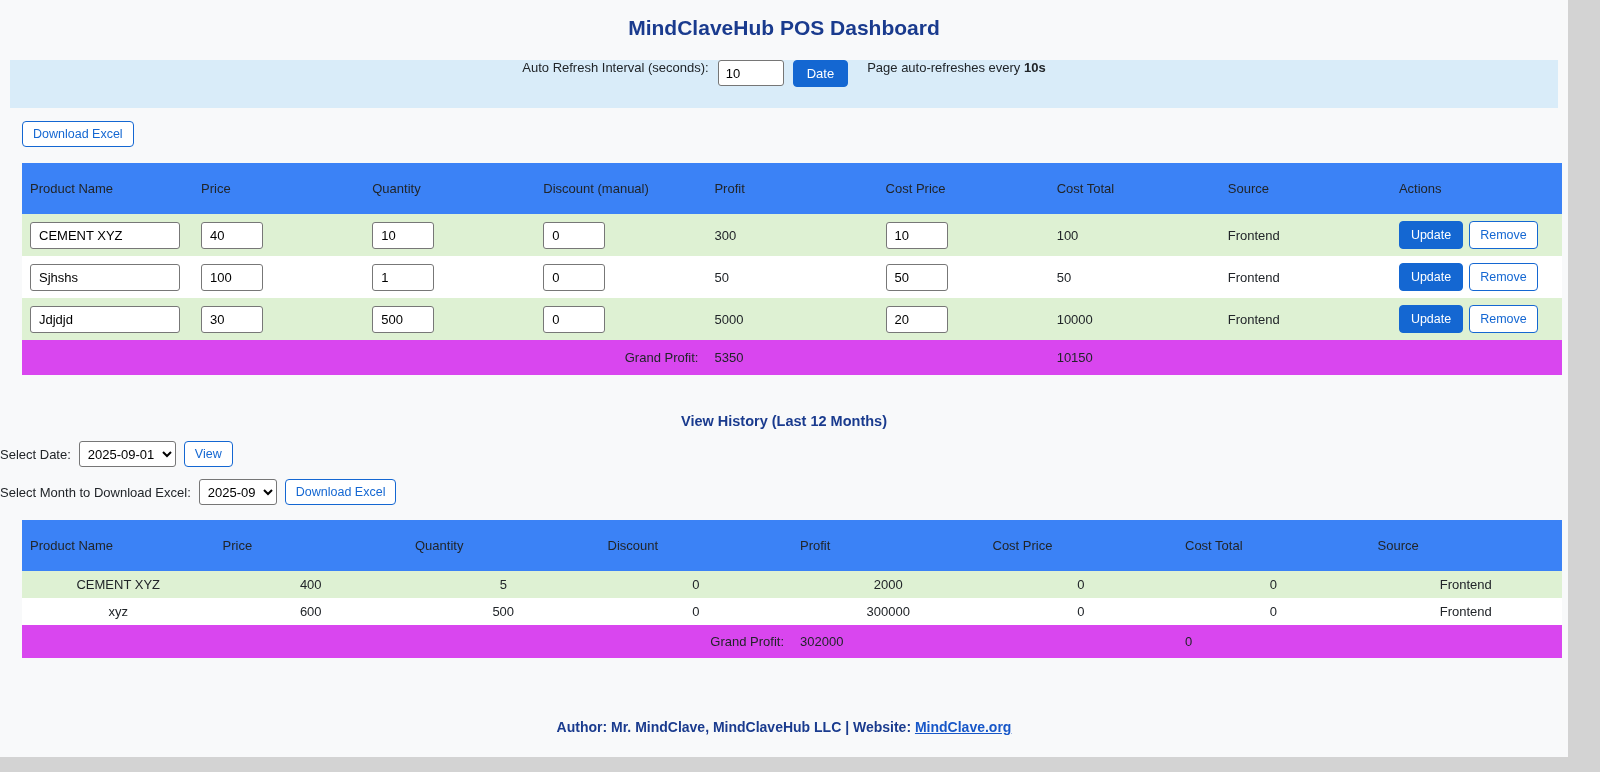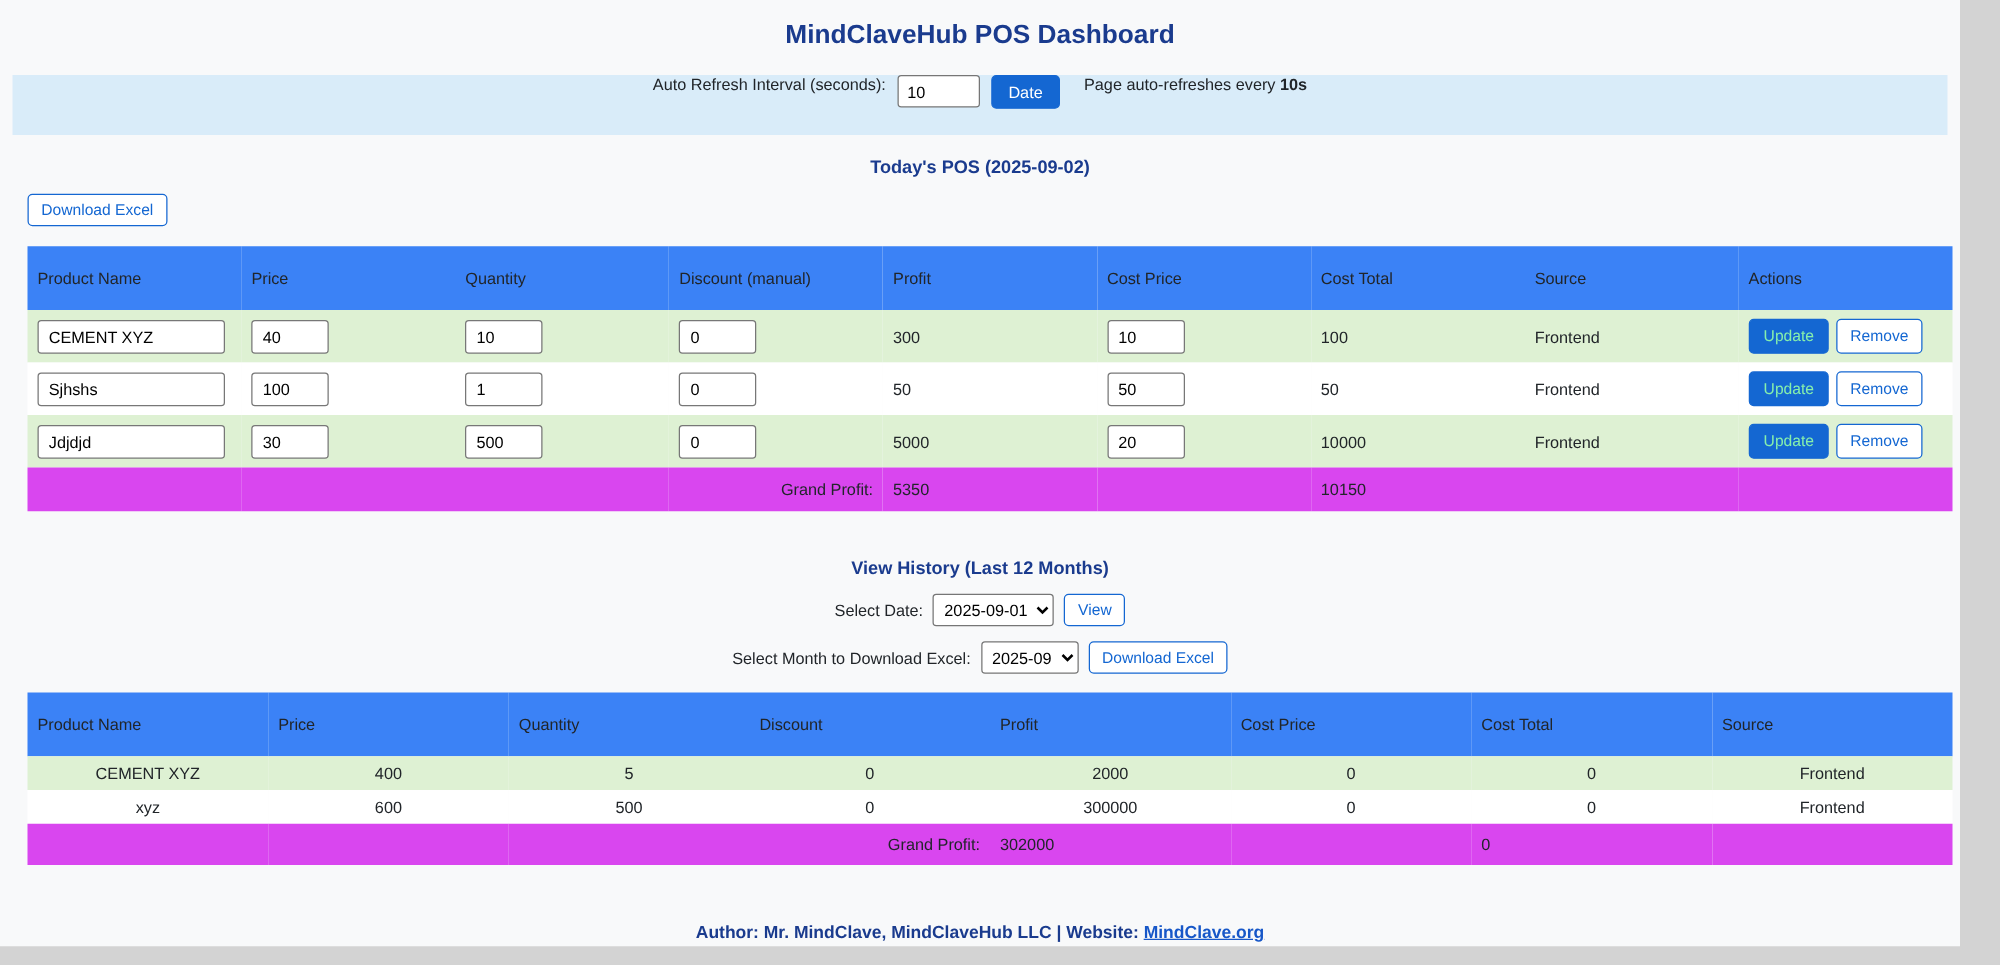--- a/index.html
+++ b/index.html
@@ -65,69 +65,68 @@
   .label-right { text-align: right; }
 
   .cell-input {
     height: 27px; border: 1px solid #777; border-radius: 3px;
     padding: 3px 8px; font: inherit; font-size: 13px; background: #fff;
   }
   .product-input { width: 150px; }
   .num-input { width: 62px; }
   .actions { display: flex; gap: 6px; }
   .btn-update {
-    background: #1467d2; color: #86efac; border: 1px solid #1467d2;
+    background: #1467d2; color: #ffffff; border: 1px solid #1467d2;
     border-radius: 4px; padding: 6px 11px; font-size: 12.5px;
     font-family: inherit; cursor: pointer;
   }
   .btn-remove {
     background: #fff; color: #1467d2; border: 1px solid #1467d2;
     border-radius: 4px; padding: 5px 10px; font-size: 12.5px;
     font-family: inherit; cursor: pointer;
   }
 
   .control-row {
-    display: flex; align-items: center; justify-content: center;
+    display: flex; align-items: center; 
     gap: 8px; margin-top: 12px;
   }
   .control-row:first-of-type { margin-top: 12px; }
   select {
     font: inherit; font-size: 13px; height: 26px;
     padding: 2px 4px; border: 1px solid #767676; border-radius: 3px;
     background: #fff;
   }
 
   .history-table { margin-top: 15px; }
   .history-table td { padding: 6px 8px; text-align: center; }
   .history-table tbody tr:nth-child(odd) { background: #def1d3; }
   .history-table tbody tr:nth-child(even) { background: #ffffff; }
   .history-table tfoot td { text-align: left; padding: 9px 8px; }
   .history-table tfoot td.label-right { text-align: right; }
 
   .page-footer {
-    margin-top: 45px; text-align: center;
+    margin-top: 61px; text-align: center;
     color: #1a3b8e; font-weight: bold; font-size: 14px;
   }
   .page-footer a { color: #1757c8; text-decoration: underline; font-weight: bold; cursor: pointer; }
 </style>
 </head>
 <body>
 
 <div class="content">
 
   <h1 class="page-title">MindClaveHub POS Dashboard</h1>
 
   <div class="refresh-bar">
     <span class="refresh-label">Auto Refresh Interval (seconds):</span>
     <input class="refresh-input" type="text" value="10" style="">
     <button class="btn-solid">Date</button>
     <span class="refresh-note"><span>Page auto-refreshes every</span> <b>10s</b></span>
   </div>
 
-  <h2 class="section-heading">Today's POS (2025-09-02)</h2>
 
   <div class="download-wrap">
     <button class="btn-outline">Download Excel</button>
   </div>
 
   <table class="pos-table">
     <thead>
       <tr>
         <th>Product Name</th>
         <th>Price</th>

